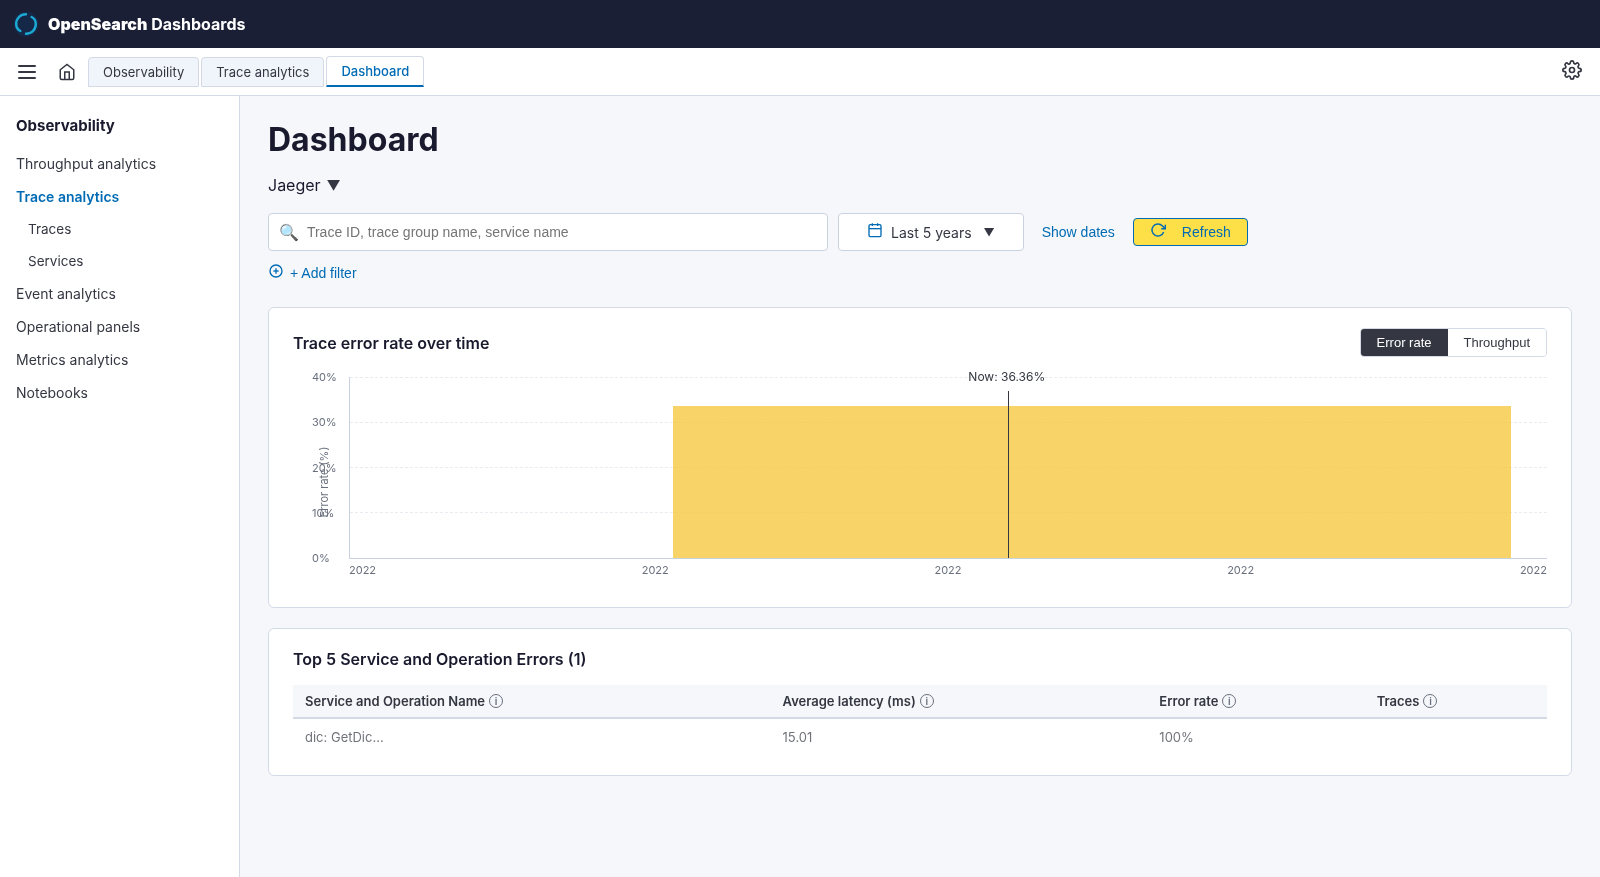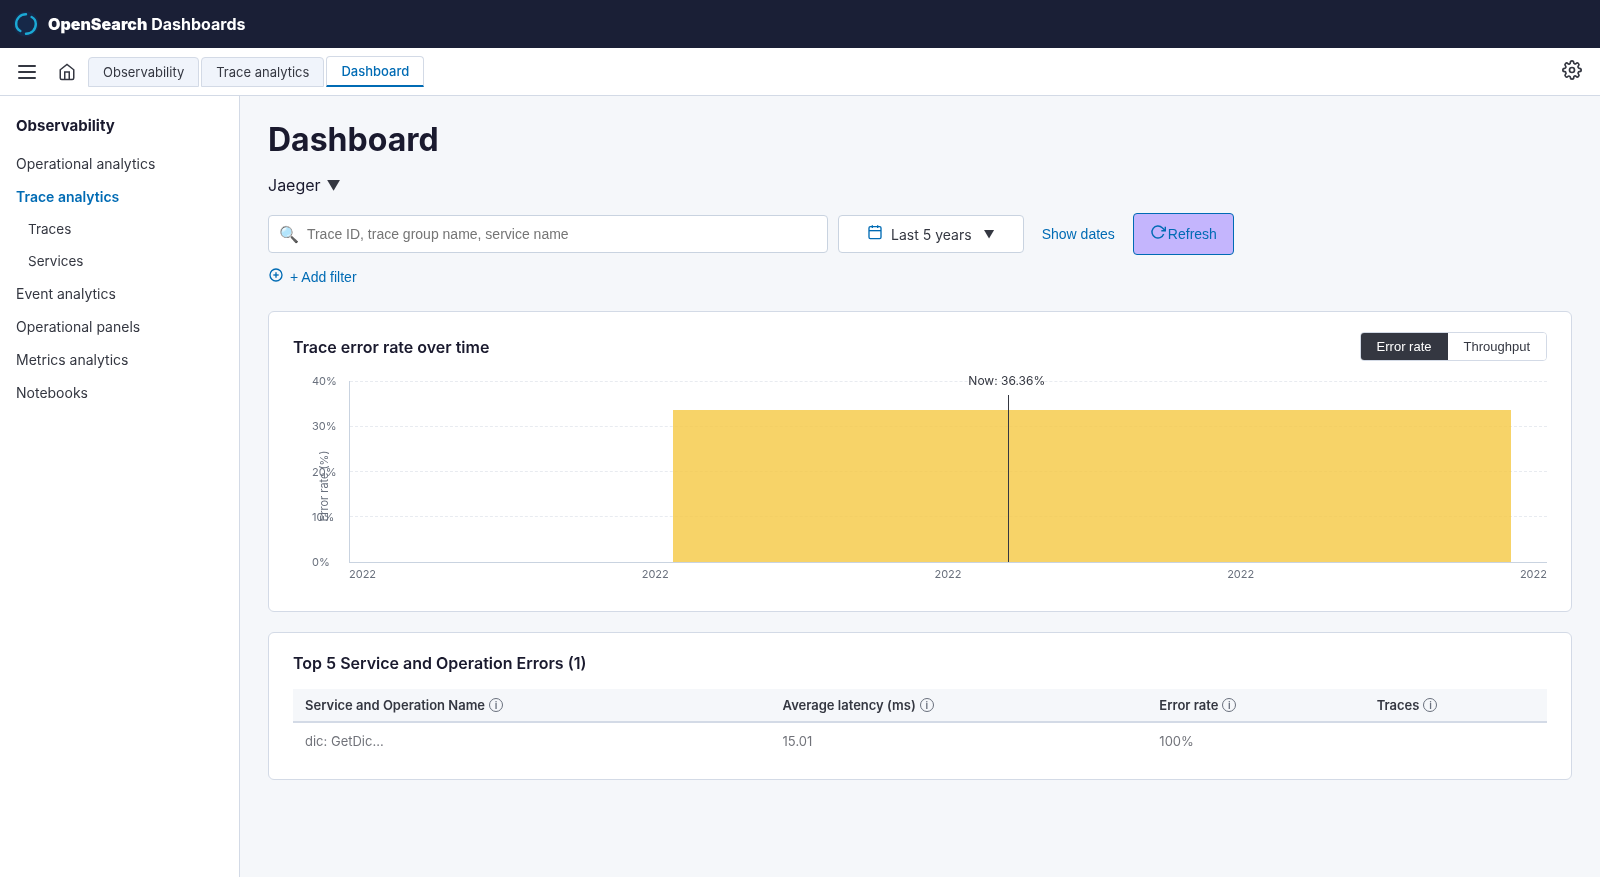--- a/index.html
+++ b/index.html
@@ -223,28 +223,28 @@
       background: none;
       border: none;
       color: #006bb4;
       font-size: 14px;
       cursor: pointer;
       padding: 6px 8px;
     }
     .refresh-btn {
       display: flex;
       align-items: center;
-      gap: 2px;
-      background: #c4b5fd;
+      gap: 16px;
+      background: #fde047;
       border: 1px solid #006bb4;
       border-radius: 4px;
       color: #006bb4;
       font-size: 14px;
       padding: 6px 16px;
-      height: 42px;
+      height: 28px;
       cursor: pointer;
       font-weight: 500;
     }
     .refresh-icon {
       font-size: 16px;
     }
 
     
     .add-filter-row {
       display: flex;
@@ -445,21 +445,21 @@
       </svg>
     </button>
   </div>
 </div>
 
 <div class="app-layout">
 
   <nav class="sidebar">
     <div class="sidebar-section-title">Observability</div>
 
-    <div class="sidebar-item">Operational analytics</div>
+    <div class="sidebar-item">Throughput analytics</div>
     <div class="sidebar-item active">Trace analytics</div>
     <div class="sidebar-item sub">Traces</div>
     <div class="sidebar-item sub">Services</div>
     <div class="sidebar-item">Event analytics</div>
     <div class="sidebar-item">Operational panels</div>
     <div class="sidebar-item">Metrics analytics</div>
     <div class="sidebar-item">Notebooks</div>
   </nav>
 
   <main class="main-content">

